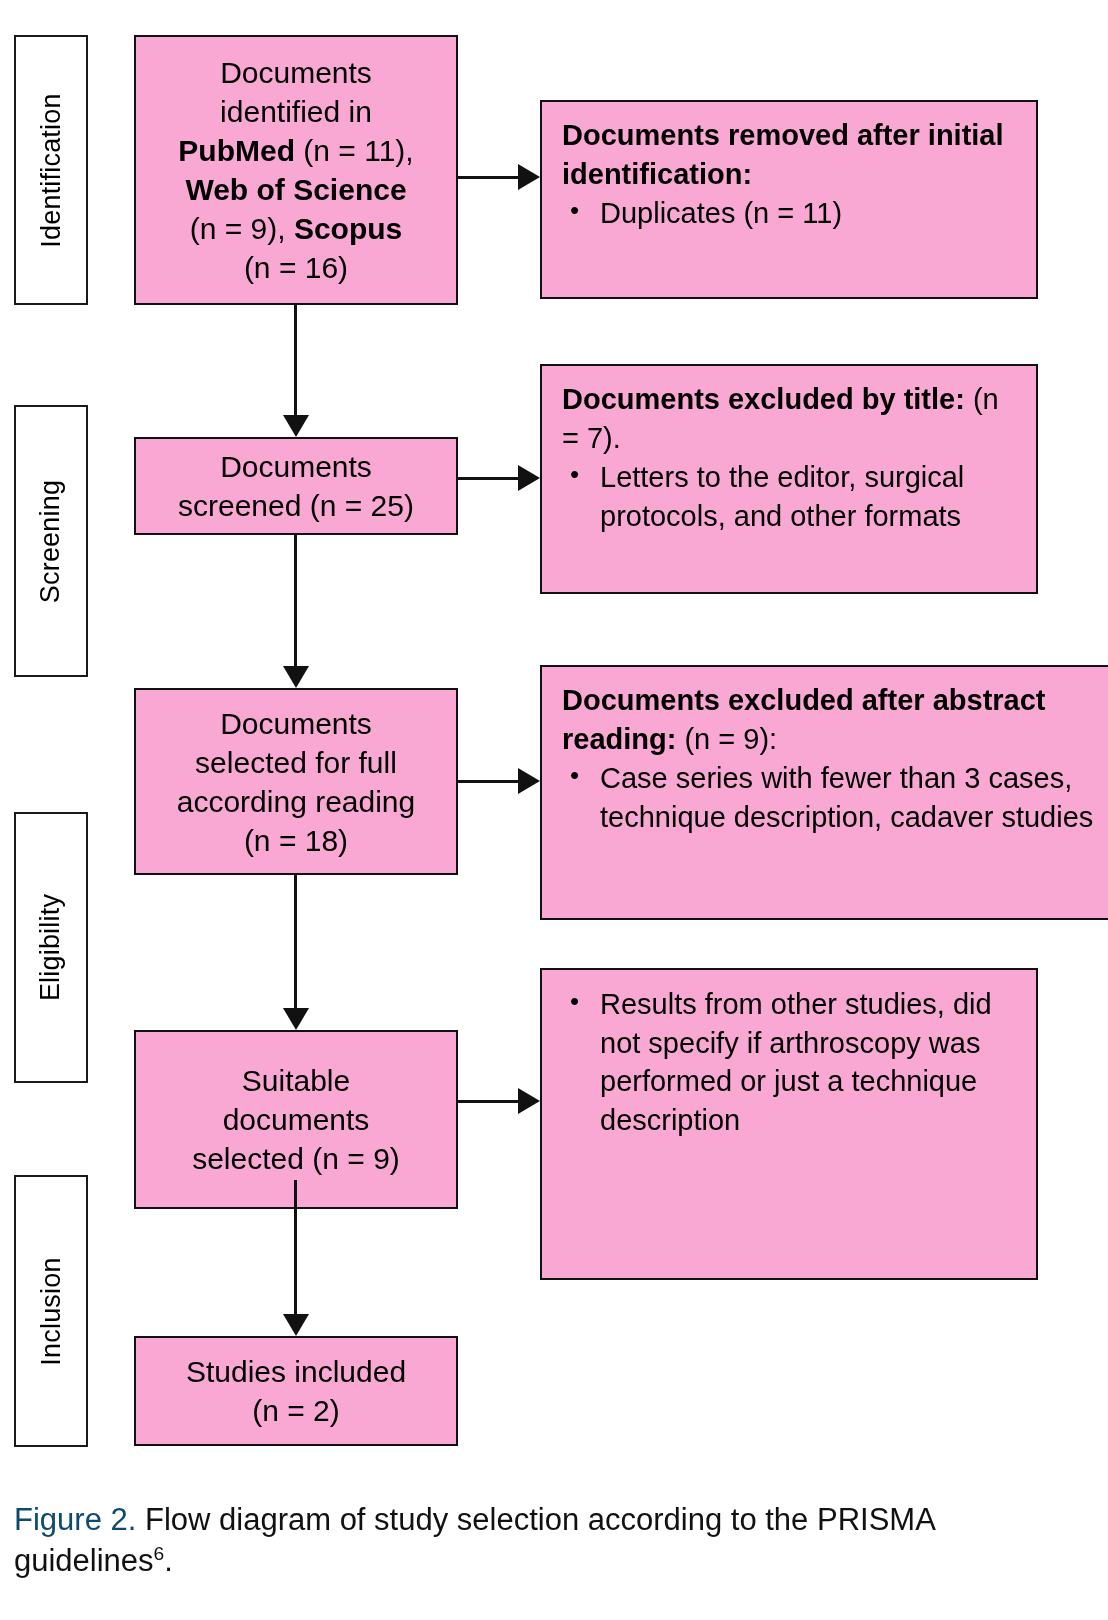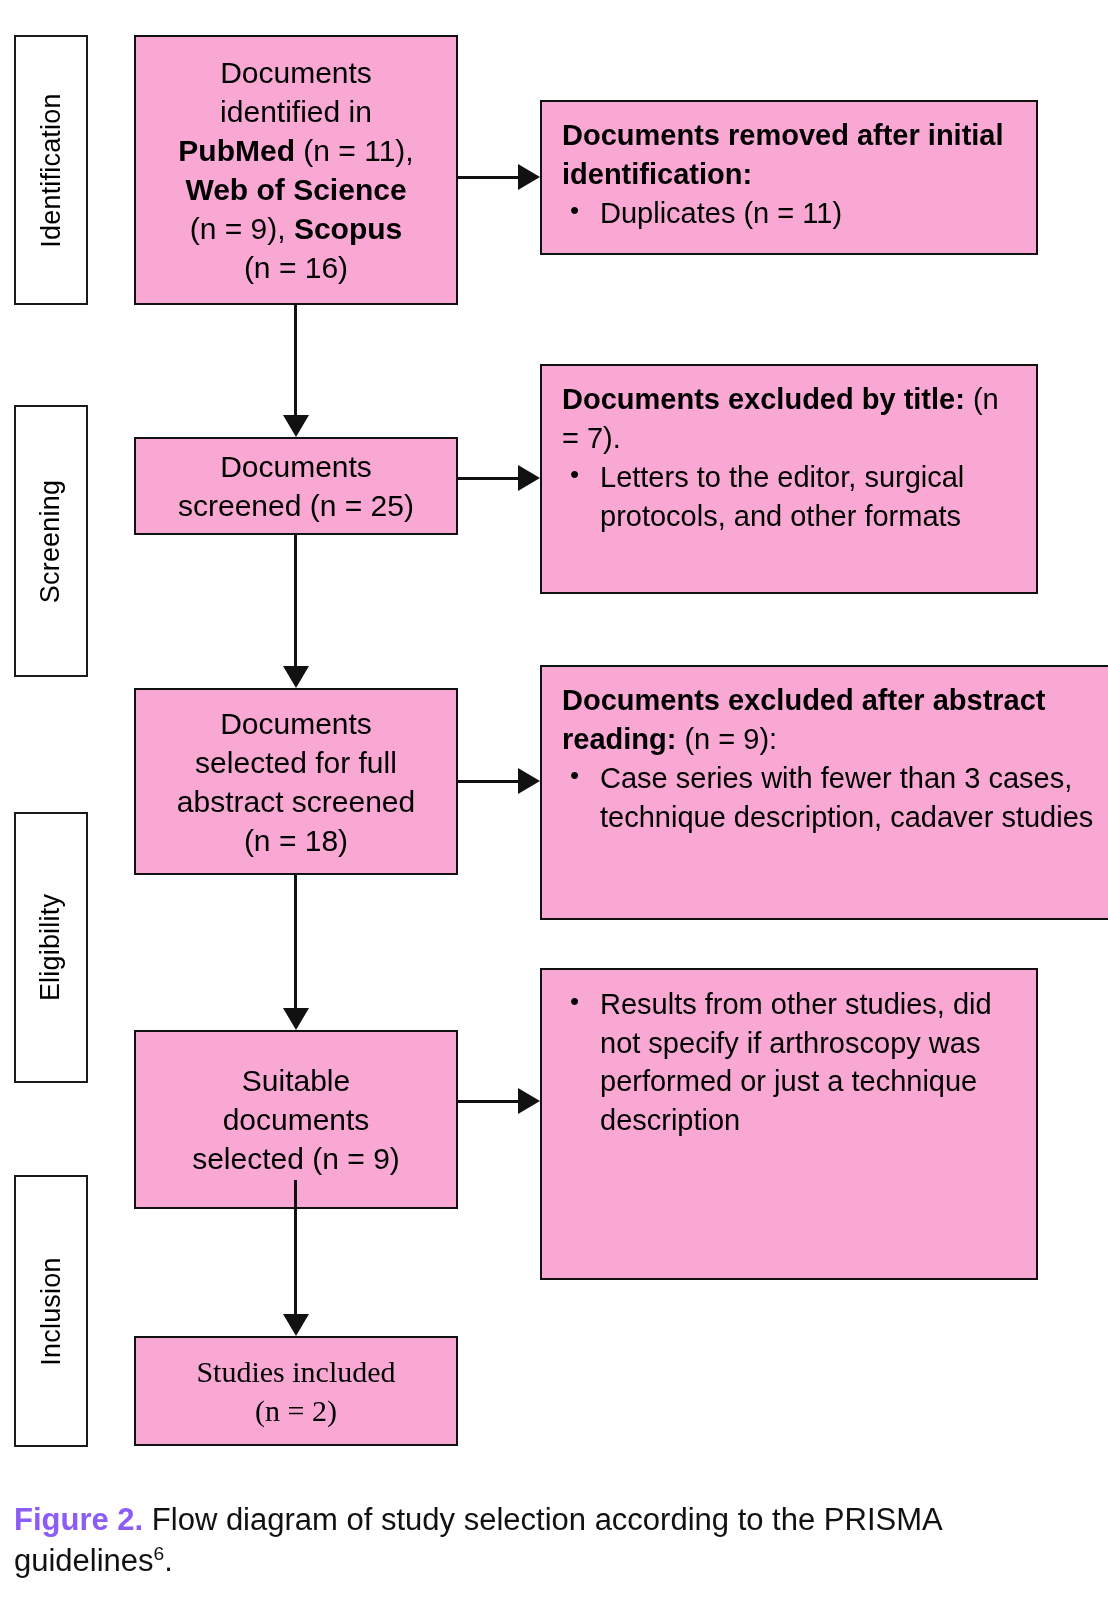--- a/index.html
+++ b/index.html
@@ -127,22 +127,22 @@
   #caption {
     position: absolute;
     left: 14px;
     top: 1500px;
     width: 1060px;
     font-size: 31px;
     line-height: 1.32;
     color: #111;
   }
   #caption .fig-label {
-    font-weight: bold;
-    color: #8b5cf6;
+    font-weight: normal;
+    color: #0c4a6e;
   }
   #caption sup {
     font-size: 0.62em;
     vertical-align: super;
   }
 </style>
 </head>
 <body>
 
 <div id="figure-root">
@@ -178,41 +178,41 @@
     <div class="box-text">
       <span>Documents</span><br>
       <span>screened (n = 25)</span>
     </div>
   </div>
 
   <div class="flow-box center" style="left:134px; top:688px; width:324px; height:187px;">
     <div class="box-text">
       <span>Documents</span><br>
       <span>selected for full</span><br>
-      <span>abstract screened</span><br>
+      <span>according reading</span><br>
       <span>(n = 18)</span>
     </div>
   </div>
 
   <div class="flow-box center" style="left:134px; top:1030px; width:324px; height:179px;">
     <div class="box-text">
       <span>Suitable</span><br>
       <span>documents</span><br>
       <span>selected (n = 9)</span>
     </div>
   </div>
 
-  <div class="flow-box center" style="left:134px; top:1336px; width:324px; height:110px;font-family:Liberation Serif, serif;">
+  <div class="flow-box center" style="left:134px; top:1336px; width:324px; height:110px;">
     <div class="box-text">
       <span>Studies included</span><br>
       <span>(n = 2)</span>
     </div>
   </div>
 
-  <div class="flow-box right" style="left:540px; top:100px; width:498px; height:155px;">
+  <div class="flow-box right" style="left:540px; top:100px; width:498px; height:199px;">
     <div class="box-inner">
       <div class="rb-heading">
         <span>Documents removed after initial identification:</span><span class="norm"></span>
       </div>
       <ul class="rb-list">
         <li>Duplicates (n = 11)</li>
       </ul>
     </div>
   </div>
 

